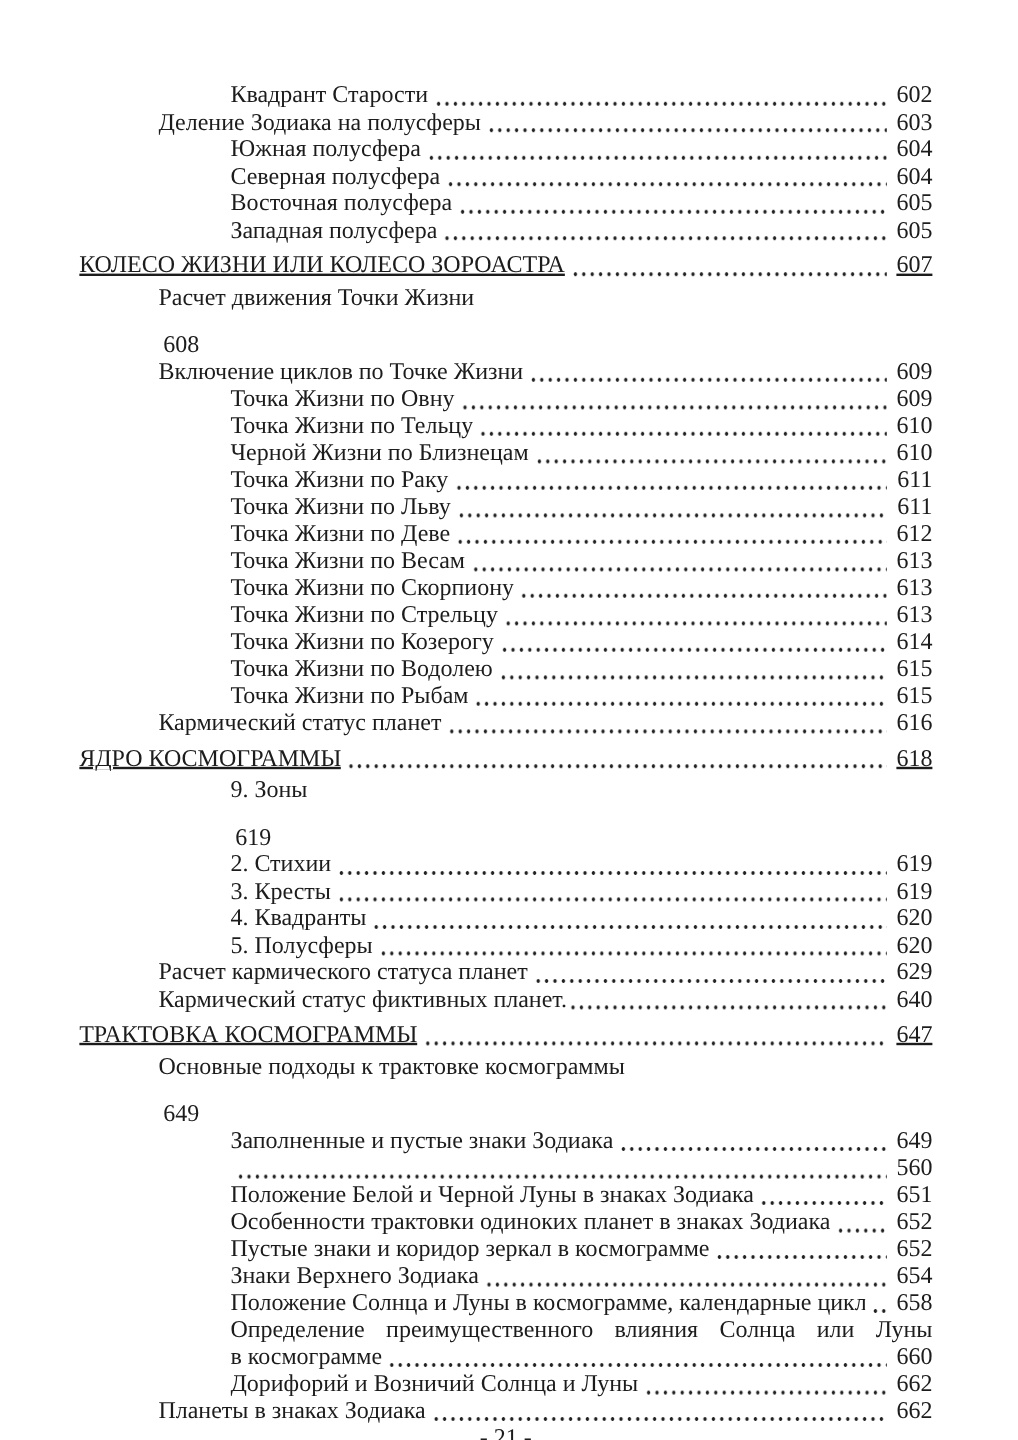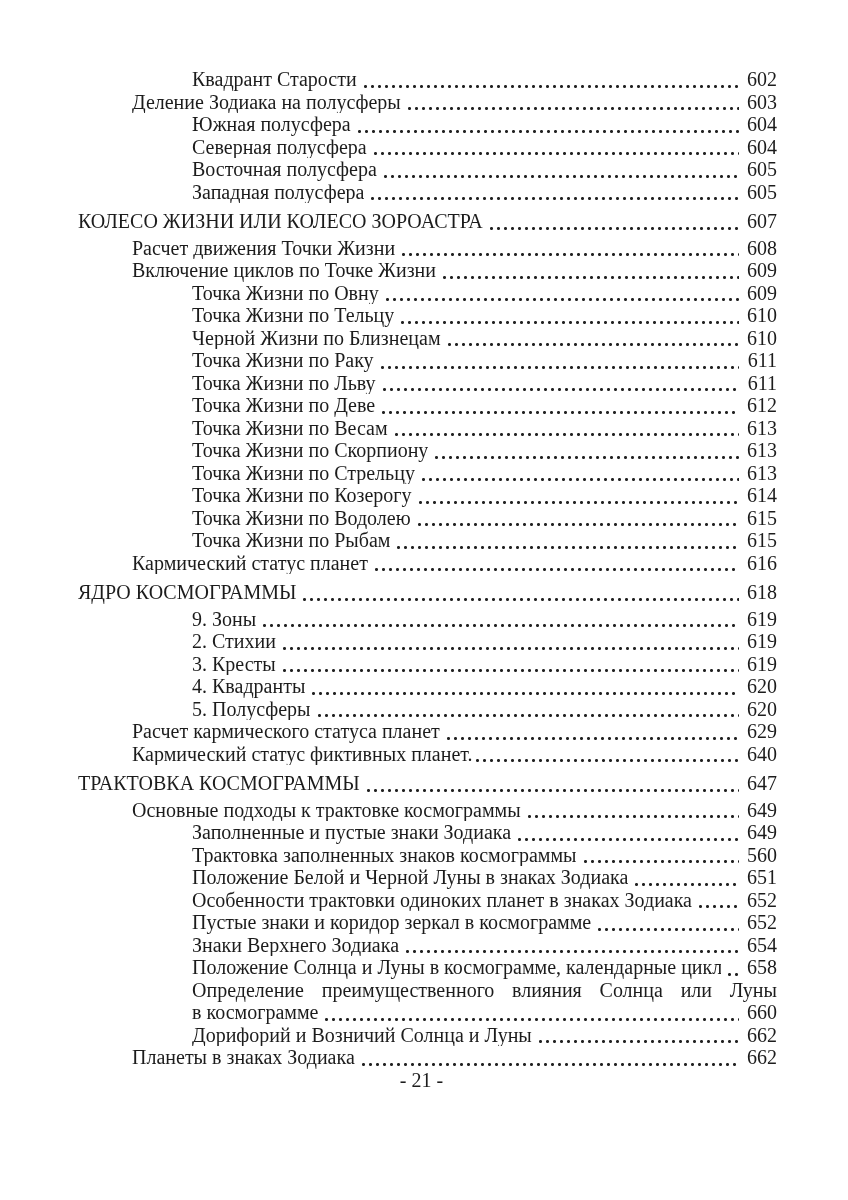--- a/index.html
+++ b/index.html
@@ -19,22 +19,22 @@
     overflow: hidden;
   }
   .toc { width: 100%; }
   .row {
     display: flex;
     align-items: baseline;
     font-size: 20px;
     line-height: 22.5px;
     white-space: nowrap;
   }
-  .lvl1 { margin: 7px 0 4px 12px; }
-  .lvl1 + .row { margin-top: 4px; }
+  .lvl1 { margin: 7px 0 4px 0; text-decoration: underline; }
+  .lvl1 + .row { margin-top: 4px; flex-direction: column; }
   .lvl2 { padding-left: 66px; justify-content: space-between; }
   .lvl3 { padding-left: 126px; }
   .lbl { flex: 0 1 auto; overflow: hidden; }
   .lbl.grow { flex: 1 1 auto; }
   .leader {
     flex: 1 1 auto;
     align-self: flex-end;
     height: 17px;
     margin: 0 4px 0 5px;
     background-image: radial-gradient(circle, #222222 1.25px, rgba(0,0,0,0) 1.7px);
@@ -226,21 +226,20 @@
         <span class="lbl">Основные подходы к трактовке космограммы</span>
         <span class="leader"></span>
         <span class="pg">649</span>
       </div>
       <div class="row lvl3">
         <span class="lbl">Заполненные и пустые знаки Зодиака</span>
         <span class="leader"></span>
         <span class="pg">649</span>
       </div>
       <div class="row lvl3">
-        <span class="lbl">Трактовка заполненных знаков космограммы</span>
         <span class="leader"></span>
         <span class="pg">560</span>
       </div>
       <div class="row lvl3">
         <span class="lbl">Положение Белой и Черной Луны в знаках Зодиака</span>
         <span class="leader"></span>
         <span class="pg">651</span>
       </div>
       <div class="row lvl3">
         <span class="lbl">Особенности трактовки одиноких планет в знаках Зодиака</span>

